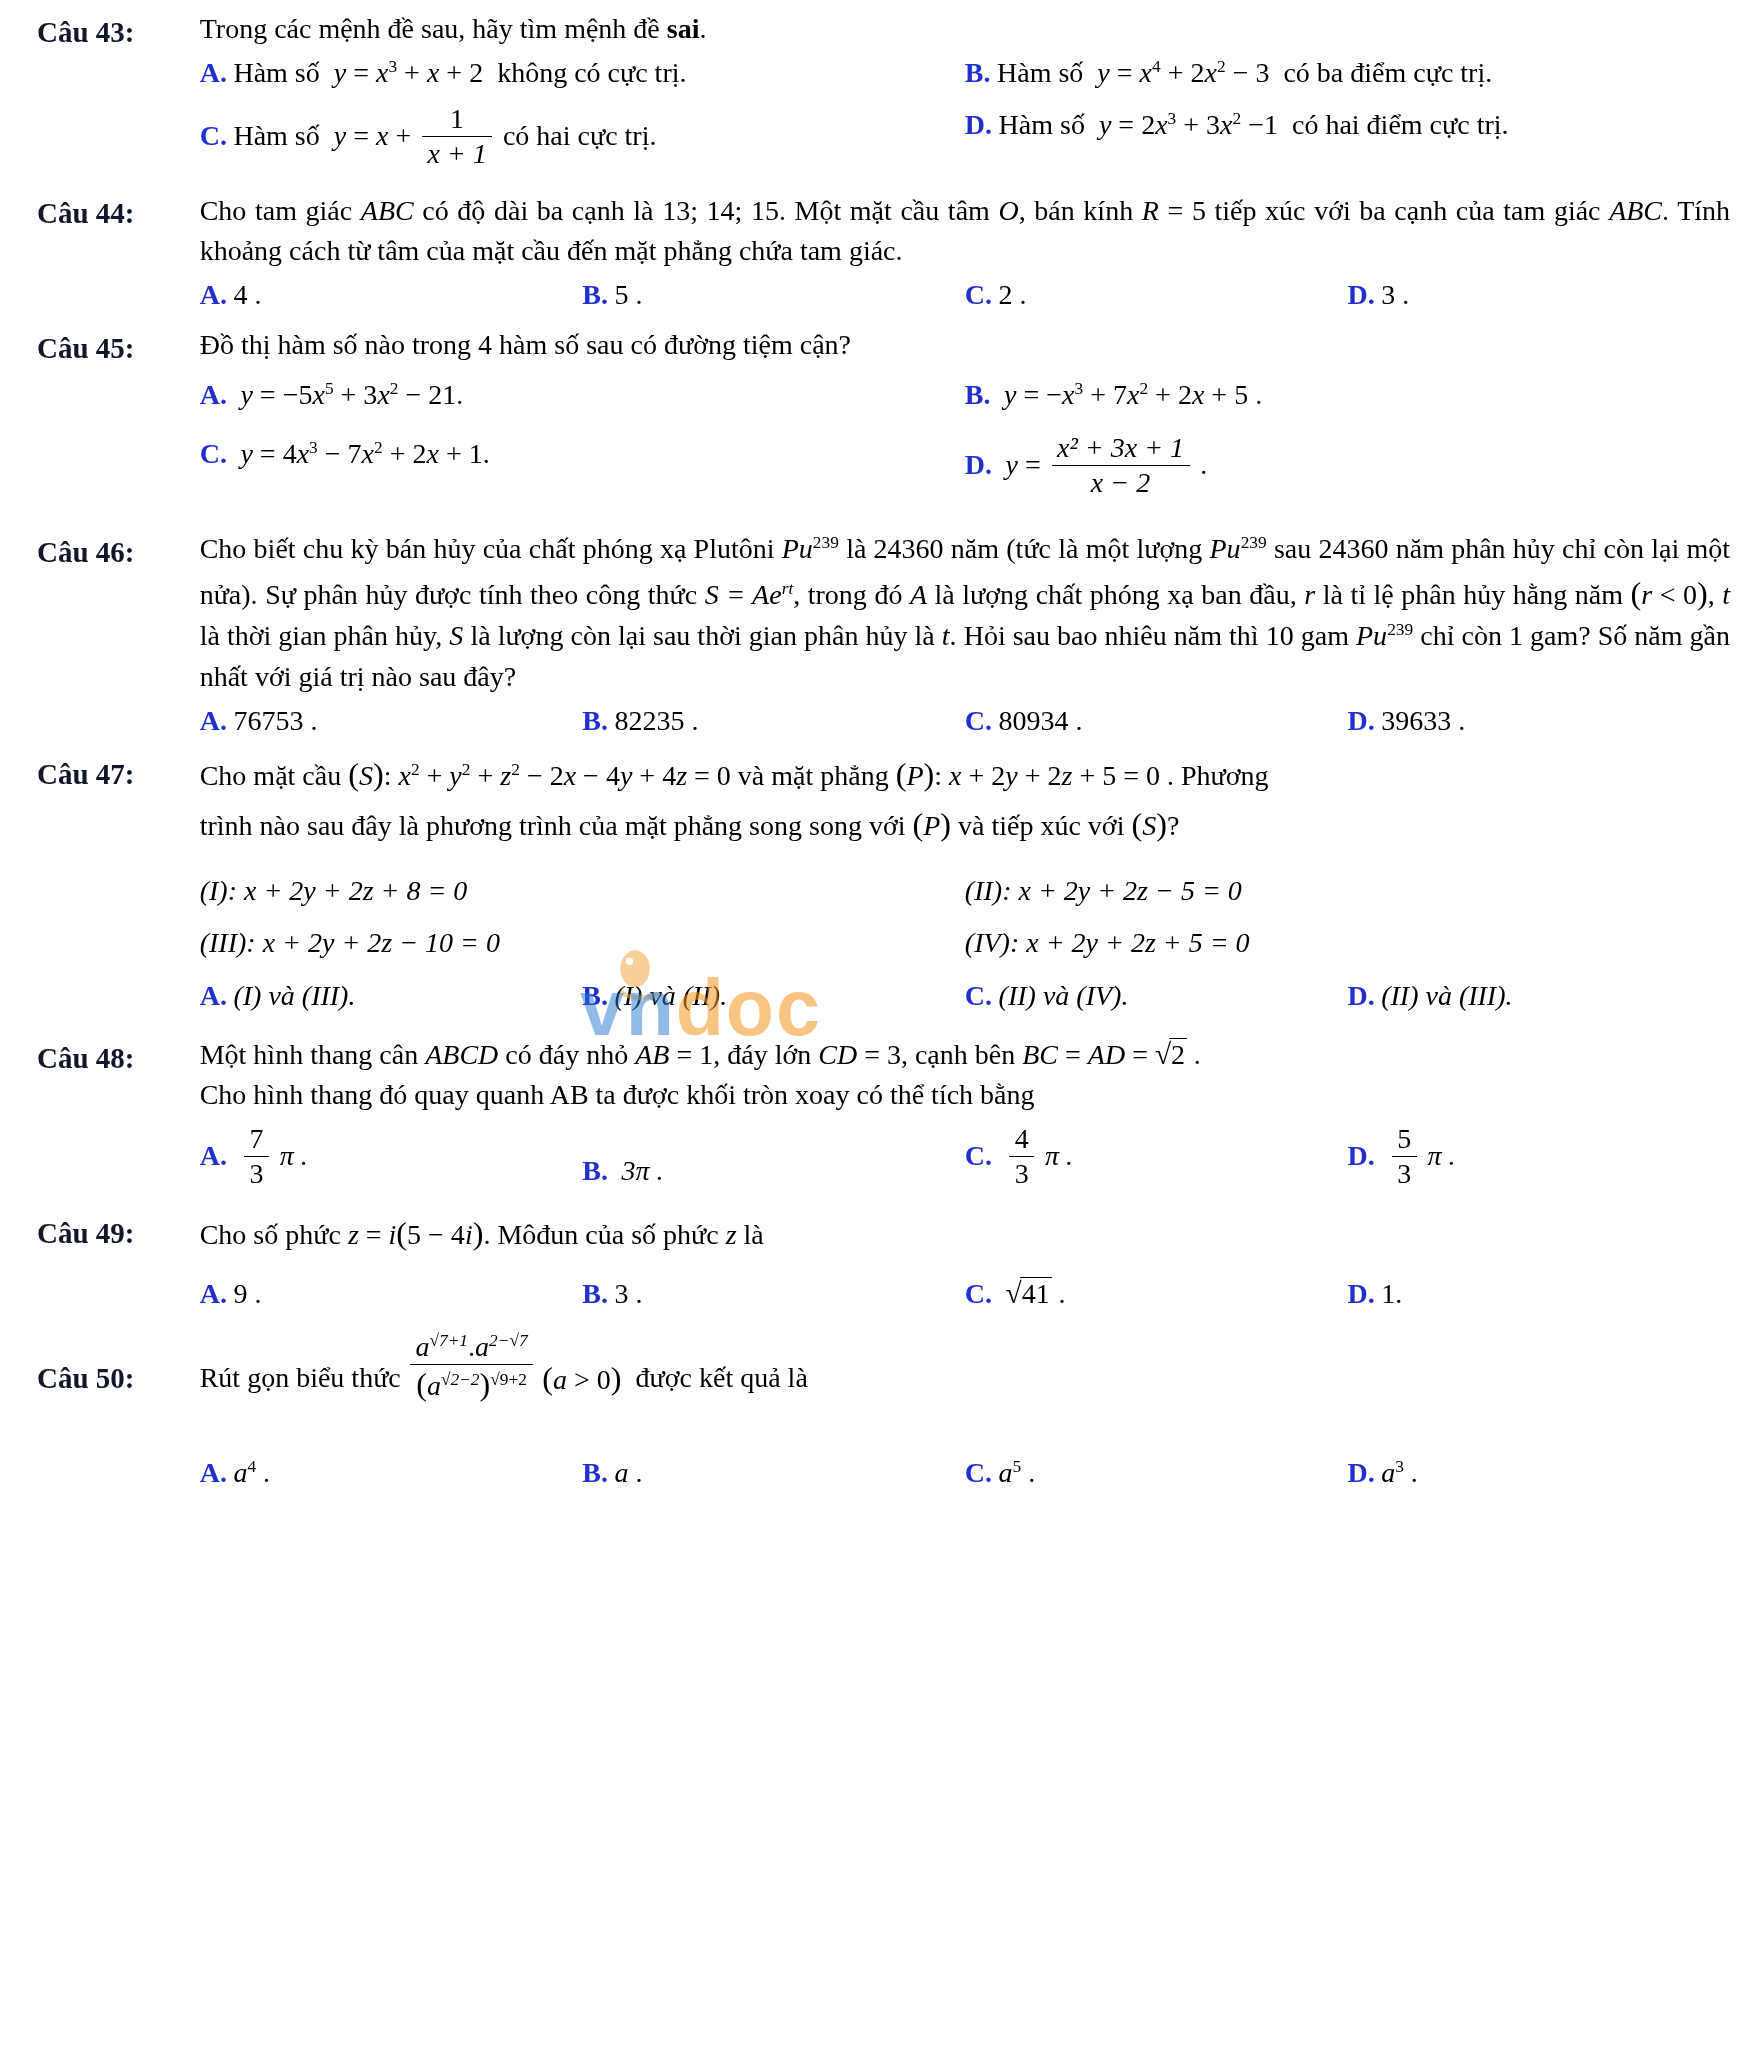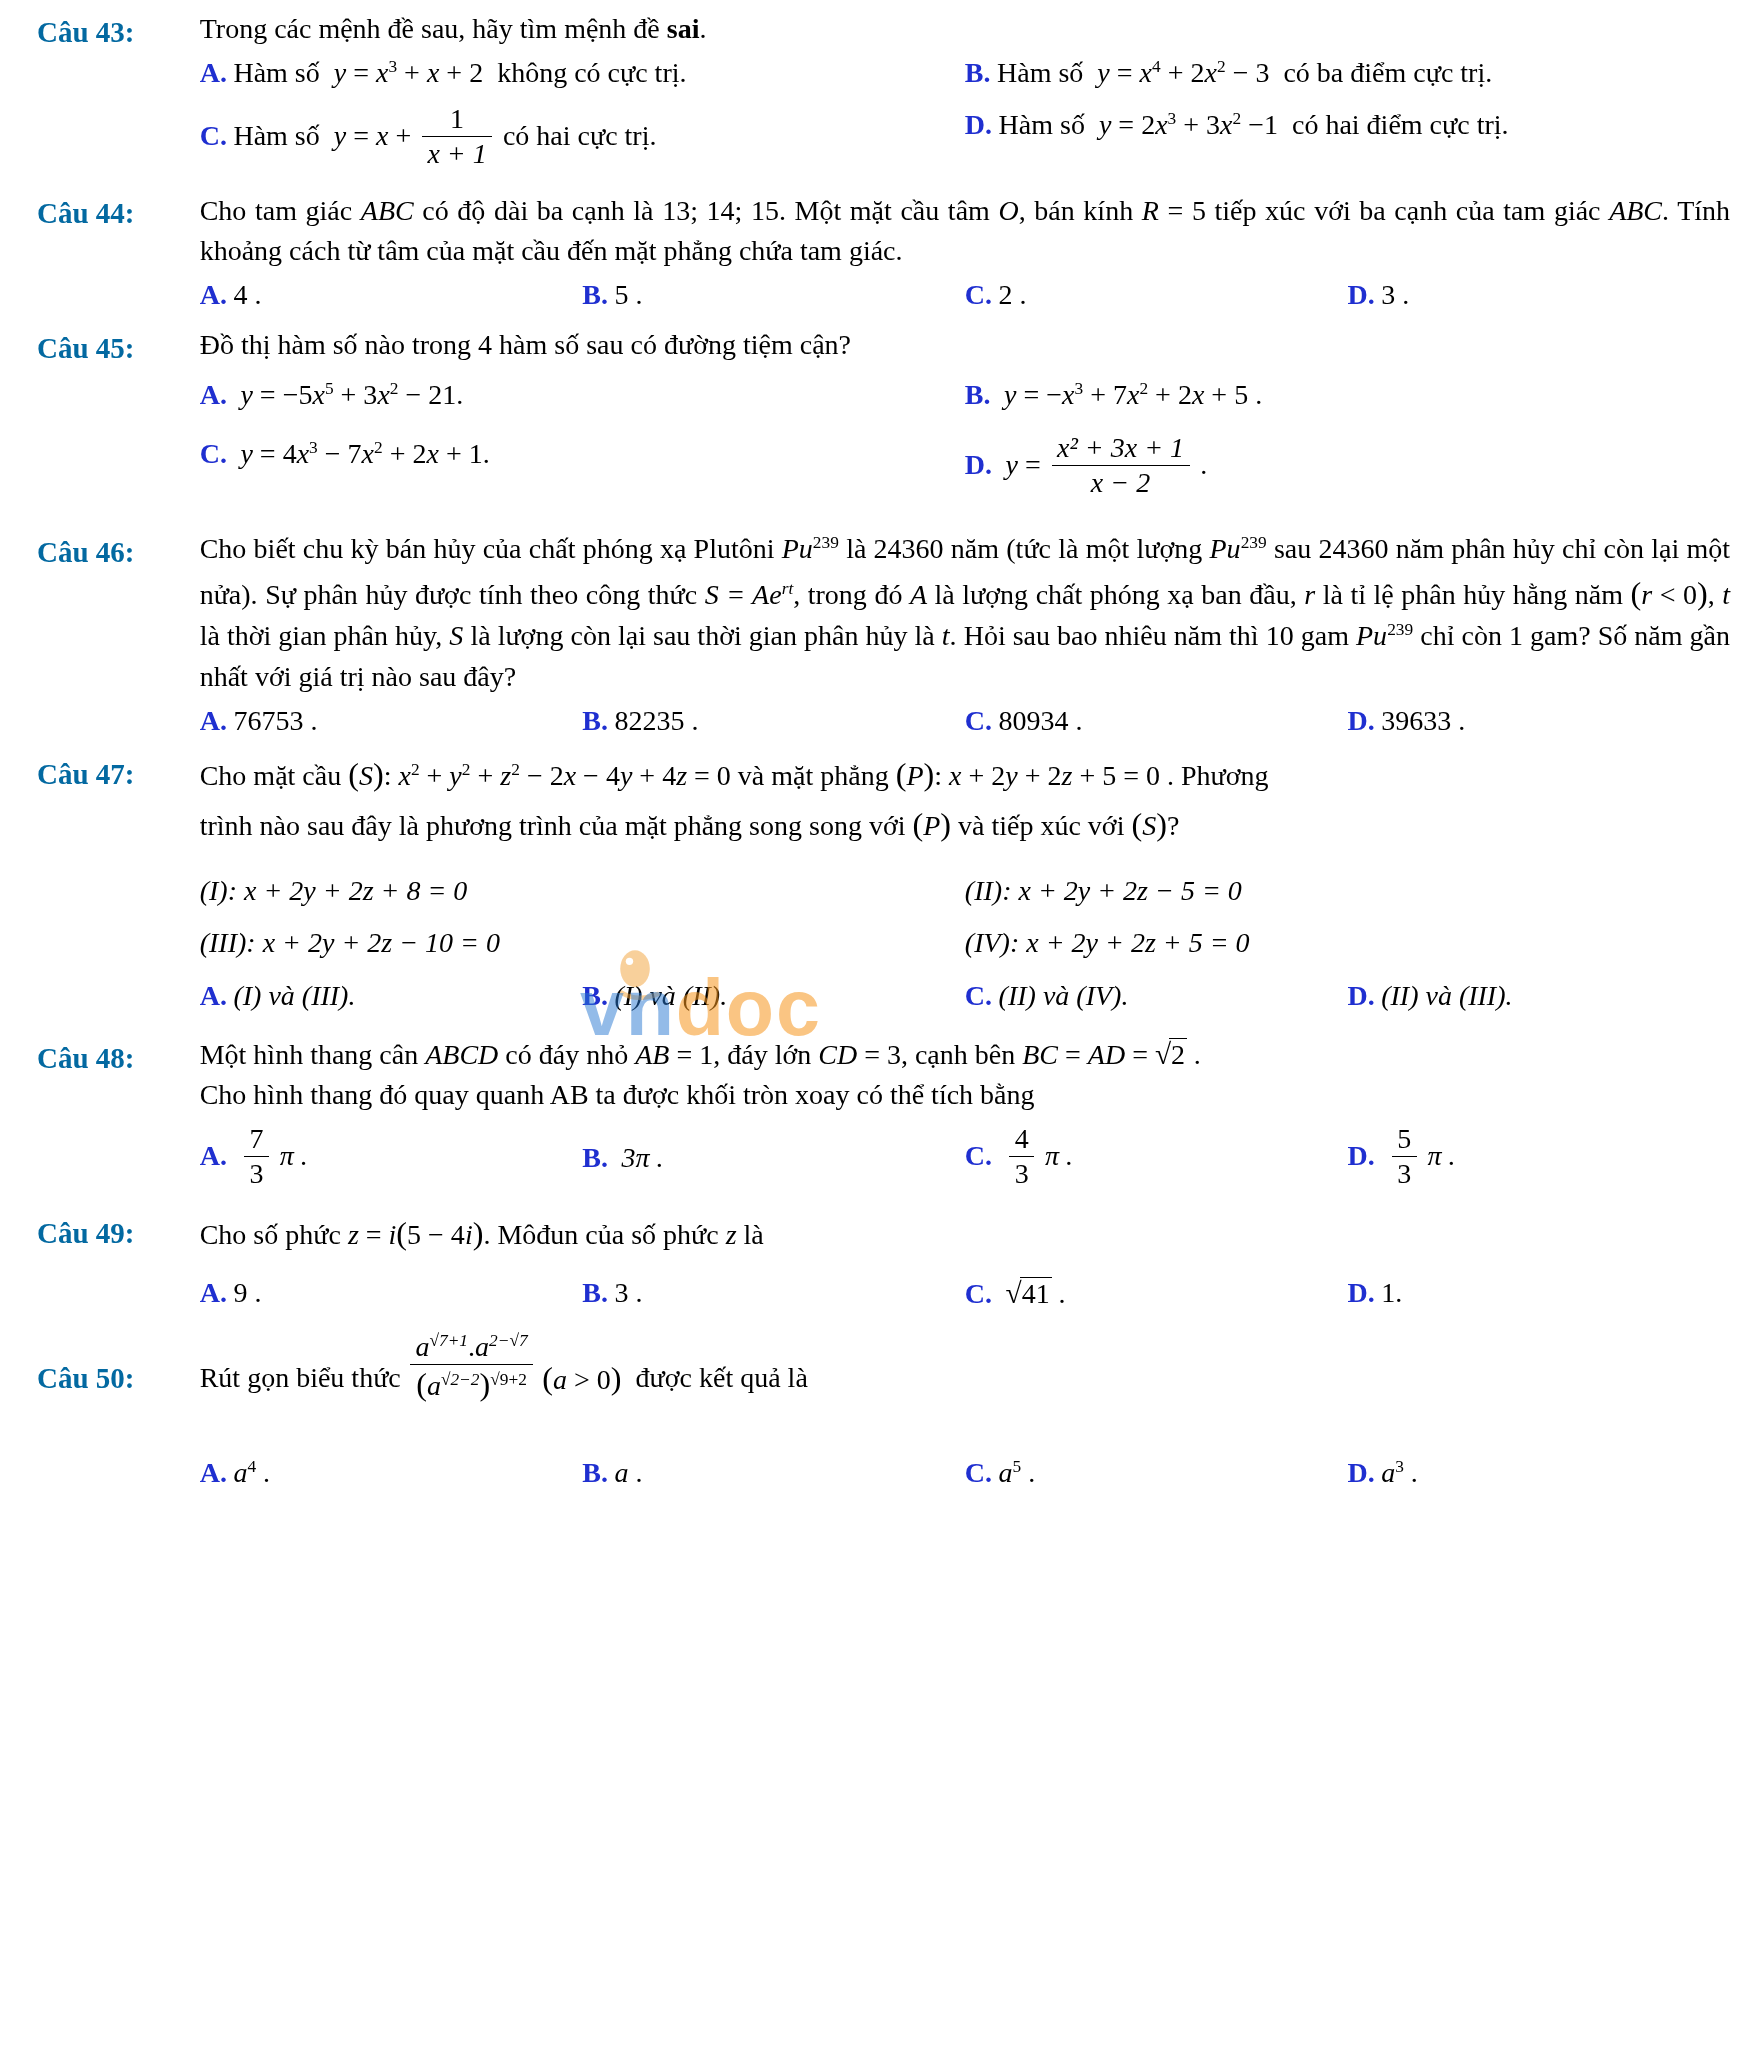--- a/index.html
+++ b/index.html
@@ -20,21 +20,21 @@
     min-height: 2064px;
     padding: 9.2px 31px 9.2px 37px;
     box-sizing: border-box;
   }
   .q {
     display: flex;
     align-items: flex-start;
     margin-bottom: 5.5px;
   }
   .q-label {
-    color: #0369a1;
+    color: #0f172a;
     font-weight: bold;
     flex: 0 0 159px;
     font-size: 29px;
     white-space: nowrap;
     padding-top: 1.8px;
   }
   .q-body {
     flex: 1 1 auto;
     padding-left: 3.7px;
   }
@@ -52,21 +52,21 @@
     margin-right: 6.5px;
   }
   .row-2 {
     display: flex;
     margin-bottom: 3.7px;
   }
   .row-2 > div { flex: 0 0 50%; }
   .row-4 {
     display: flex;
     margin-bottom: 3.7px;
-    align-items: center;
+    align-items: flex-end;
   }
   .row-4 > div { flex: 0 0 25%; }
   .frac {
     display: inline-block;
     vertical-align: middle;
     text-align: center;
     margin: 0 3.7px;
     position: relative;
     top: -1.8px;
   }

